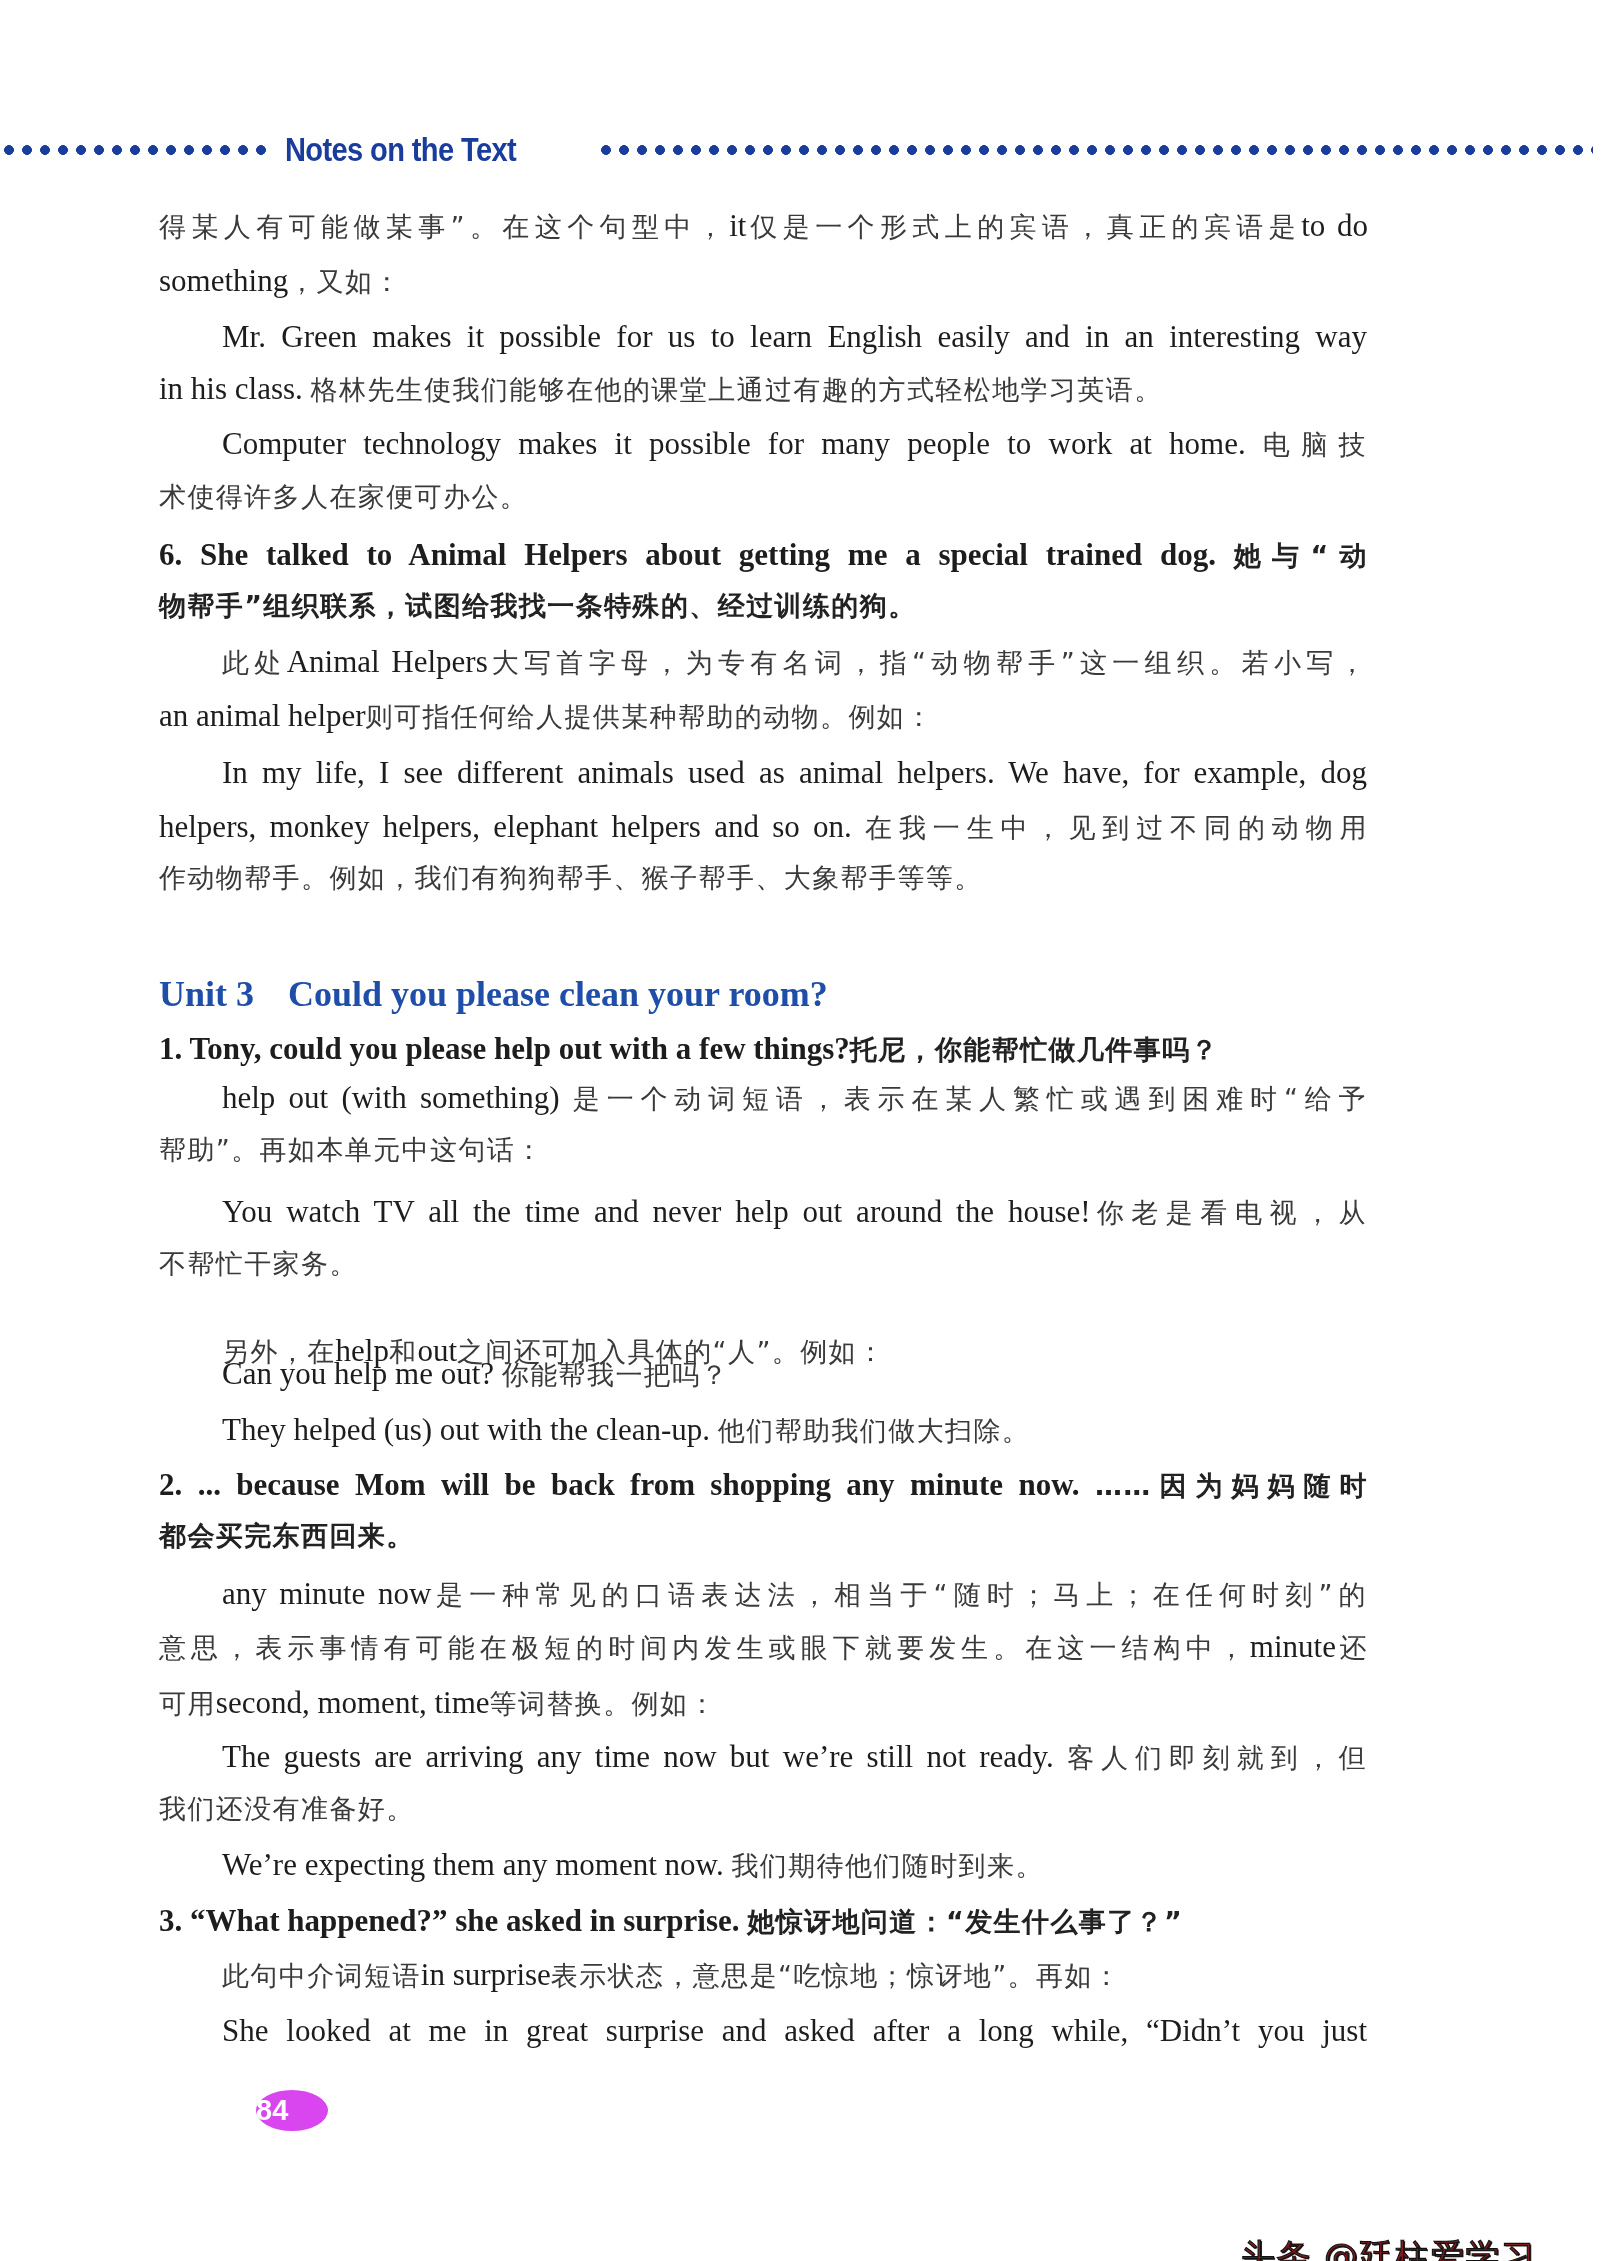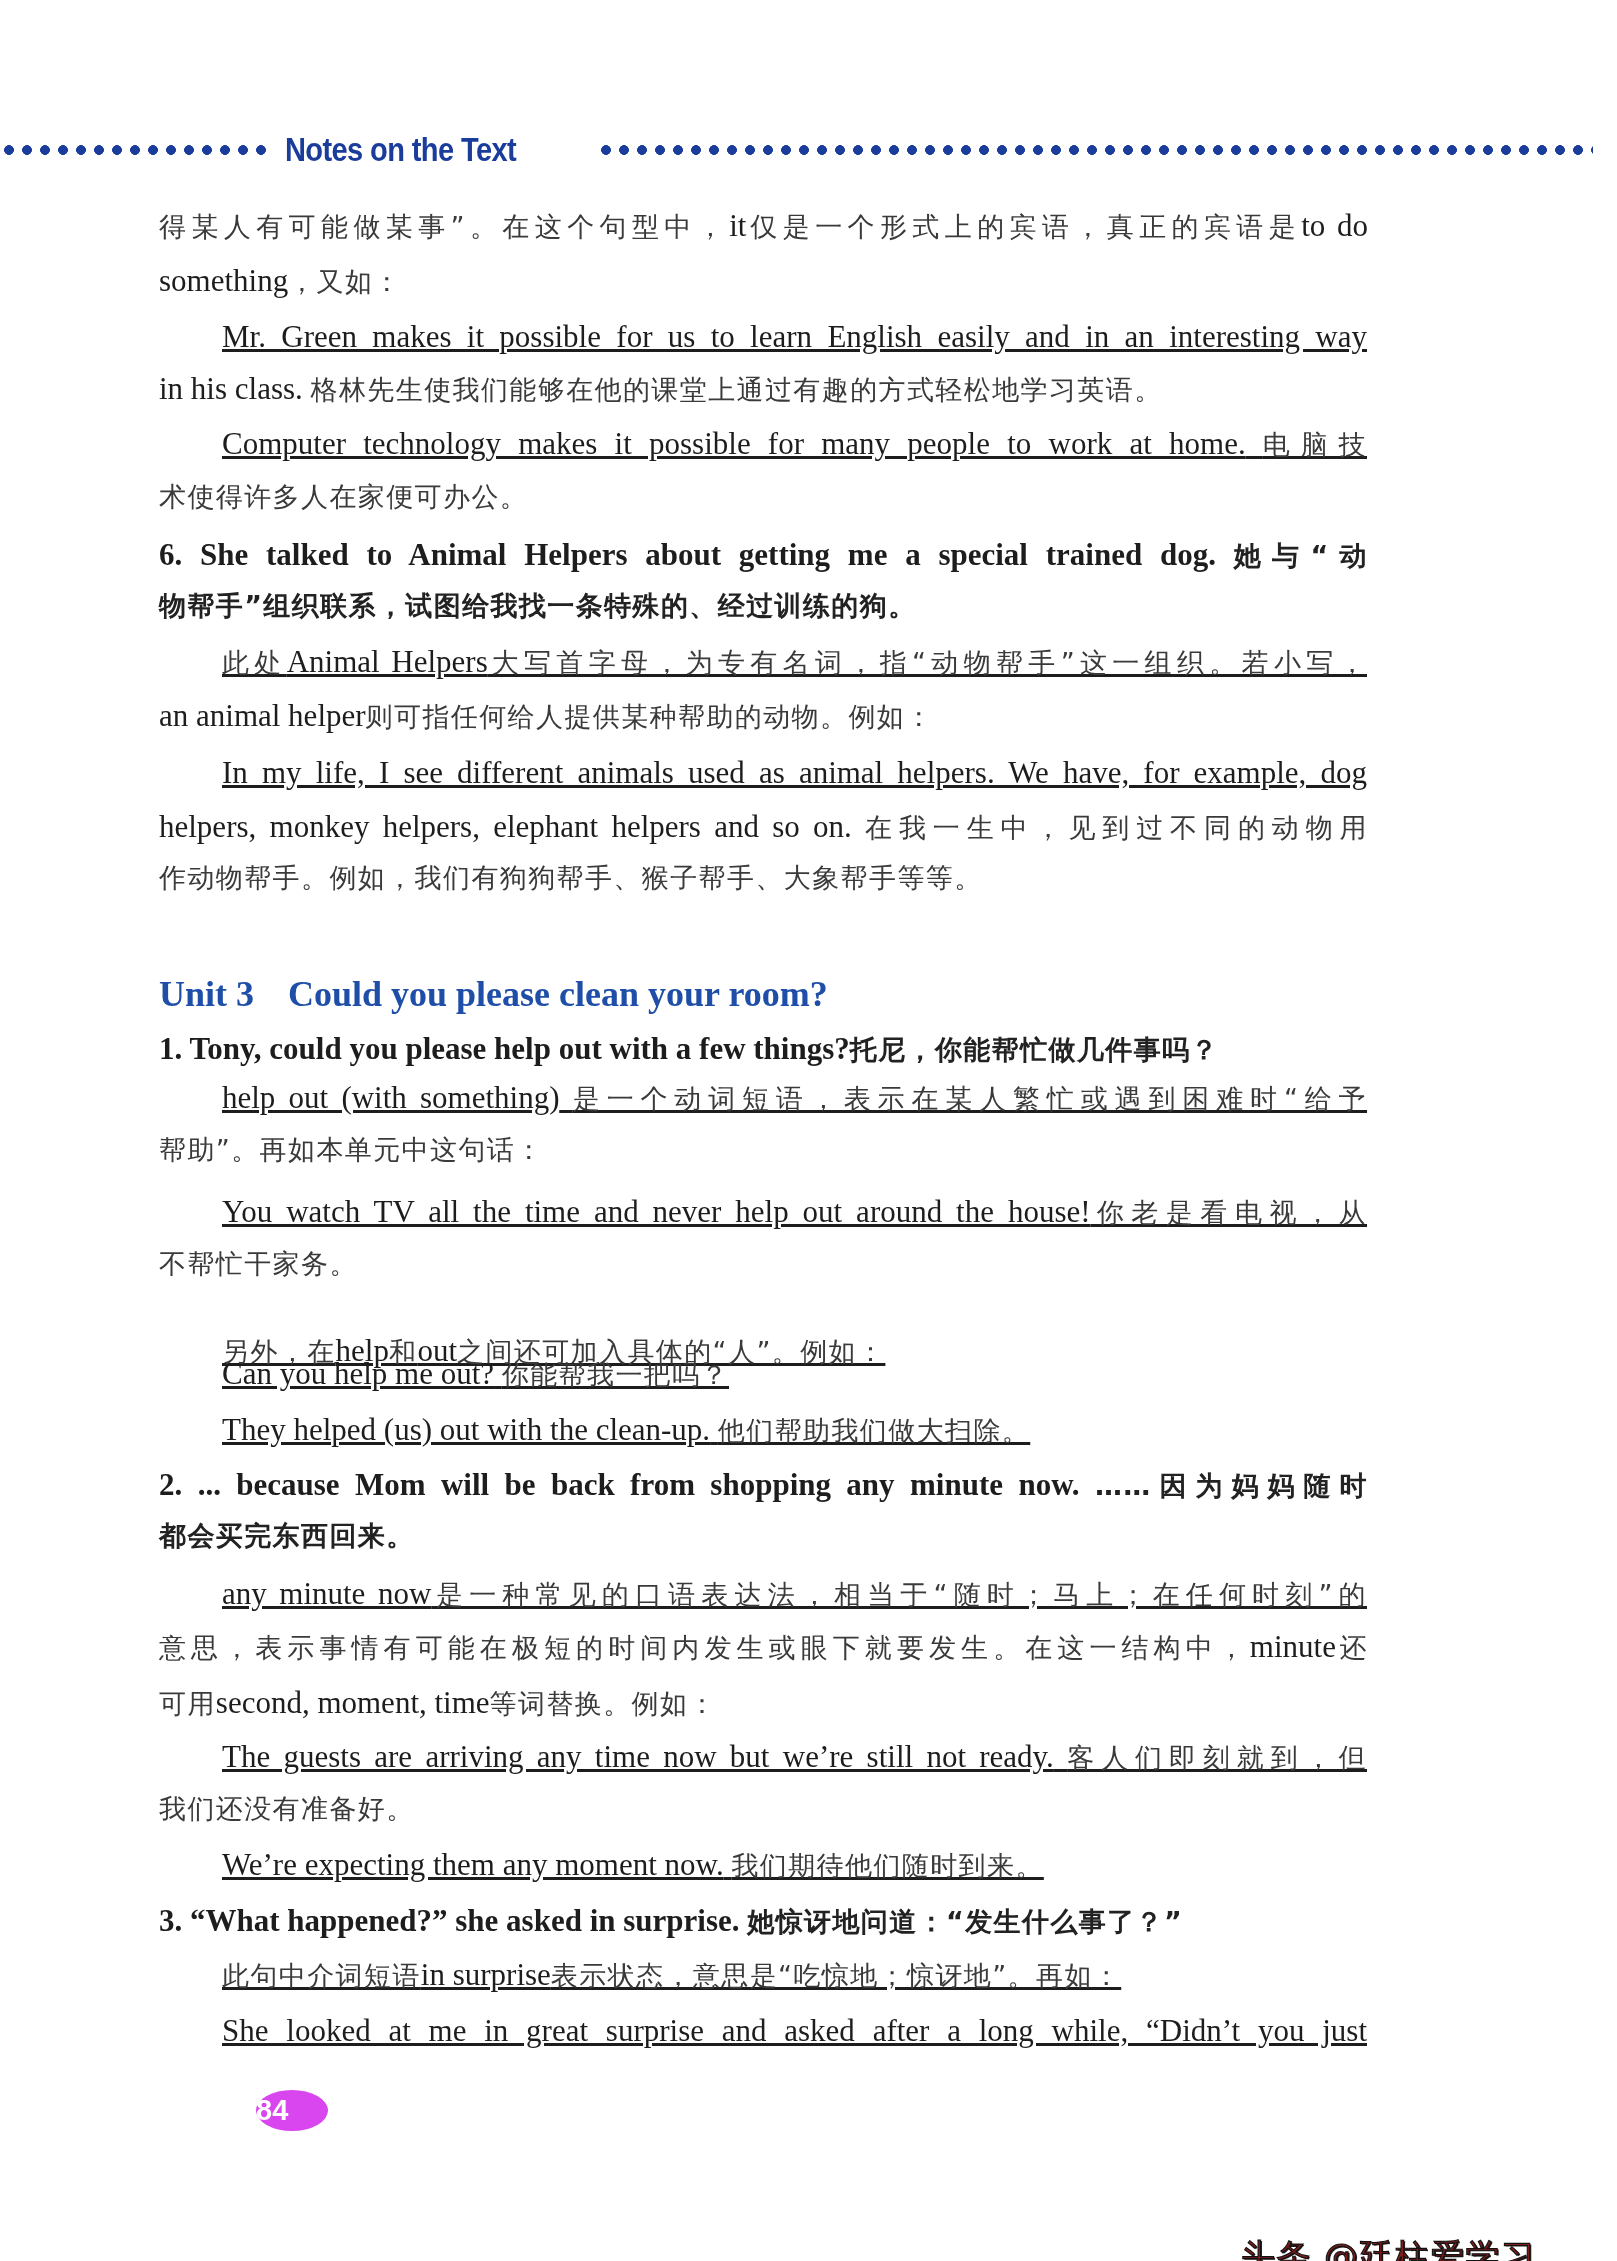--- a/index.html
+++ b/index.html
@@ -9,21 +9,21 @@
   .dots { position: absolute; top: 13px; height: 10px;
           background-image: radial-gradient(circle, #1a3d9c 45%, transparent 50%);
           background-size: 18px 10px; background-repeat: repeat-x; }
   .dots.left { left: 0; width: 270px; }
   .dots.right { left: 597px; width: 996px; }
   .header-title { position: absolute; left: 285px; top: 0; font-family: "Liberation Sans", "DejaVu Sans", sans-serif;
           font-weight: bold; font-size: 33px; line-height: 36px; color: #1a3d9c; letter-spacing: -0.7px;
           transform: scaleX(0.88); transform-origin: left center; white-space: nowrap; }
   .line { position: absolute; left: 159px; width: 1209px; font-size: 31px; line-height: 43px;
           white-space: nowrap; overflow: visible; }
-  .line.indent { left: 222px; width: 1145px; text-decoration: underline; }
+  .line.indent { left: 222px; width: 1145px; }
   .line.just { text-align: justify; text-align-last: justify; }
   .zh { color: #3a3a3a; font-family: "DejaVu Sans", sans-serif; font-size: 27px; letter-spacing: 1.4px; }
   .b { font-weight: bold; }
   .bzh { font-weight: bold; color: #222; font-family: "DejaVu Sans", sans-serif; font-size: 27px; letter-spacing: 1.4px; }
   .unit { position: absolute; left: 159px; font-size: 36px; line-height: 46px; font-weight: bold; color: #1f4ea8; white-space: nowrap; }
   .unit .gap { display: inline-block; width: 34px; }
   .page-badge { position: absolute; left: 256px; top: 2090px; width: 72px; height: 41px; border-radius: 50%;
           background: #d946ef; color: #ffffff; font-family: "Liberation Sans", "DejaVu Sans", sans-serif;
           font-weight: bold; font-size: 29px; line-height: 41px; text-align: left; }
   .watermark { position: absolute; left: 1241px; top: 2185px; font-family: "DejaVu Sans", sans-serif;

